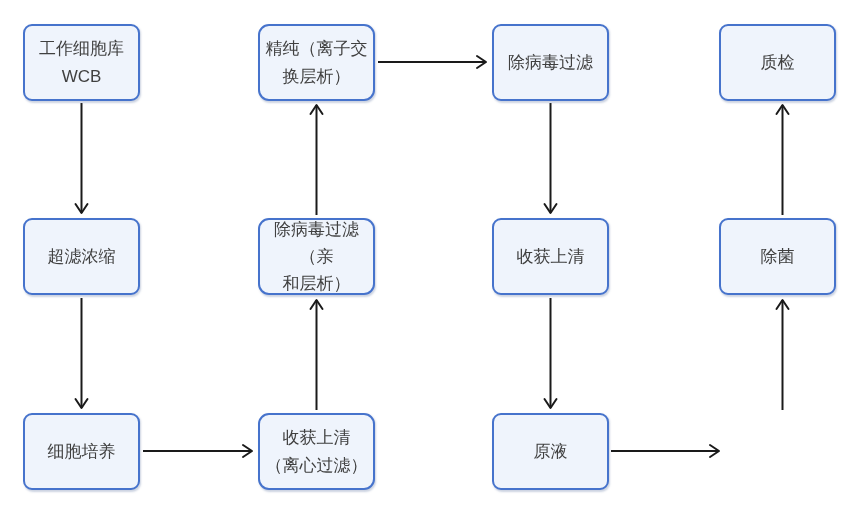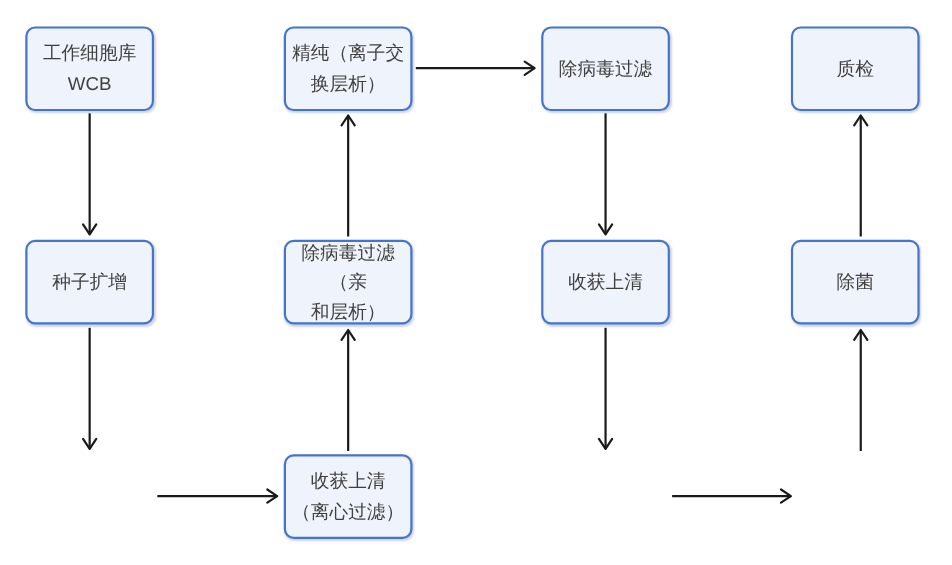--- a/index.html
+++ b/index.html
@@ -37,21 +37,21 @@
     position: absolute;
     left: 0; top: 0;
     width: 865px; height: 514px;
     pointer-events: none;
   }
   #arrow-layer line {
     stroke: #1a1a1a;
     stroke-width: 2;
   }
   
-  .c1 { left: 23px; }  .c2 { left: 258px; }
+  .c1 { left: 23px; }  .c2 { left: 258px; border-radius: 11px; }
   .c3 { left: 492px; } .c4 { left: 719px; }
   .r1 { top: 24px; }   .r2 { top: 218px; } .r3 { top: 413px; }
 </style>
 </head>
 <body>
 
 <div id="canvas">
 
   <svg id="arrow-layer" width="865" height="514" viewBox="0 0 865 514" xmlns="http://www.w3.org/2000/svg">
     <defs>
@@ -70,21 +70,24 @@
     <line x1="611" y1="451" x2="719" y2="451" marker-end="url(#vee)"></line>
     <line x1="782.5" y1="410" x2="782.5" y2="300" marker-end="url(#vee)"></line>
     <line x1="782.5" y1="215" x2="782.5" y2="105" marker-end="url(#vee)"></line>
   </svg>
 
   <div class="node c1 r1">
     <span class="node-label">工作细胞库
 WCB</span>
   </div>
   <div class="node c1 r2">
-    <span class="node-label">种子扩增</span>
+    <span class="node-label">超滤浓缩</span>
+  </div>
+  <div class="node c1 r3">
+    <span class="node-label">细胞培养</span>
   </div>
 
   <div class="node c2 r1">
     <span class="node-label">精纯（离子交
 换层析）</span>
   </div>
   <div class="node c2 r2">
     <span class="node-label">除病毒过滤（亲
 和层析）</span>
   </div>
@@ -92,20 +95,23 @@
     <span class="node-label">收获上清
 （离心过滤）</span>
   </div>
 
   <div class="node c3 r1">
     <span class="node-label">除病毒过滤</span>
   </div>
   <div class="node c3 r2">
     <span class="node-label">收获上清</span>
   </div>
+  <div class="node c3 r3">
+    <span class="node-label">原液</span>
+  </div>
 
   <div class="node c4 r1">
     <span class="node-label">质检</span>
   </div>
   <div class="node c4 r2">
     <span class="node-label">除菌</span>
   </div>
 
 </div>
 

